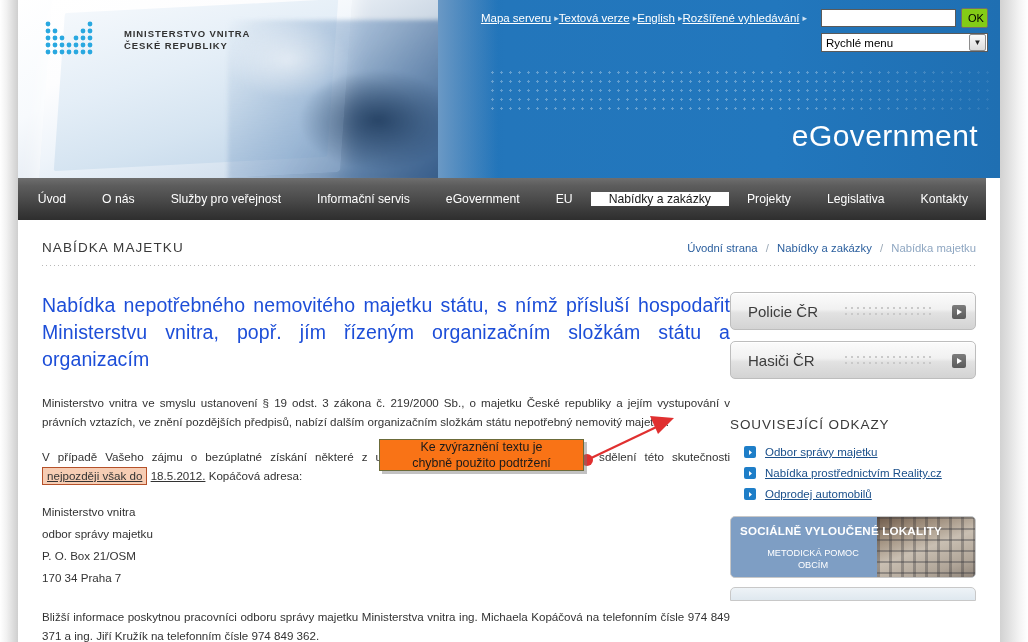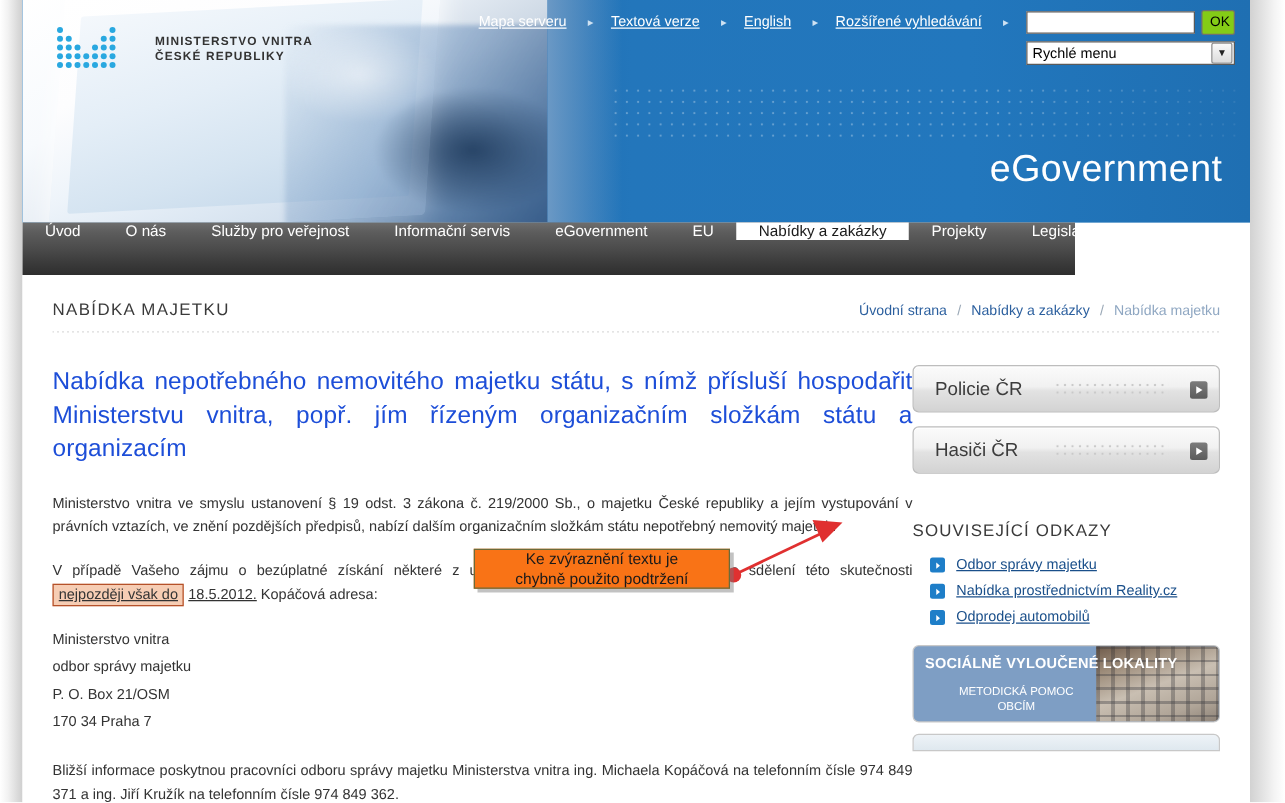--- a/index.html
+++ b/index.html
@@ -93,21 +93,21 @@
   .logo-text {
     font-size: 9.5px; line-height: 12px; color: #333333;
     font-weight: bold; letter-spacing: .9px; white-space: nowrap;
   }
 
   
   .util {
     position: absolute; right: 0; top: 8px; left: 420px;
     display: flex; align-items: flex-start; justify-content: flex-end; gap: 0;
   }
-  .util-links { display: flex; align-items: center; gap: 14px; padding-top: 4px; }
+  .util-links { display: flex; align-items: center; padding-top: 4px; }
   .util-link {
     font-size: 11.5px; color: #ffffff; text-decoration: underline; white-space: nowrap;
     cursor: pointer;
   }
   .util-arrow { color: #cfe2f2; font-size: 9px; margin-left: 3px; }
   .util-right { margin-left: 14px; margin-right: 12px; }
   .search-row { display: flex; align-items: center; gap: 5px; }
   .search-input {
     width: 135px; height: 18px; border: 1px solid #5a5a5a; background: #ffffff;
     font-size: 11px; padding: 0 3px; font-family: "Liberation Sans", sans-serif;
@@ -126,23 +126,23 @@
   .qs-arrow {
     width: 17px; height: 17px; margin: 0 1px;
     background: linear-gradient(#fafafa,#dcdcdc);
     border: 1px solid #8d8d8d; border-radius: 2px;
     display: flex; align-items: center; justify-content: center;
     font-size: 8px; color: #222;
   }
 
   
   .nav {
-    position: relative; left: 0; width: 842px; height: 42px;
+    position: relative; left: 0; width: 968px; height: 42px;
     background: linear-gradient(to bottom,#6e6e6e 0%,#5d5d5d 18%,#4a4a4a 52%,#3a3a3a 78%,#2e2e2e 100%);
-    display: flex; align-items: flex-start;
+    display: flex; align-items: center;
   }
   .nav-pad { width: 14px; }
   .nav-item {
     position: relative;
     display: flex; align-items: center; justify-content: center;
     padding: 0 18px; font-size: 12.2px; color: #ffffff; cursor: pointer;
     white-space: nowrap;
   }
   .nav-item + .nav-item::before {
     content: ""; position: absolute; left: 0; top: 7px; bottom: 7px; width: 1px;

